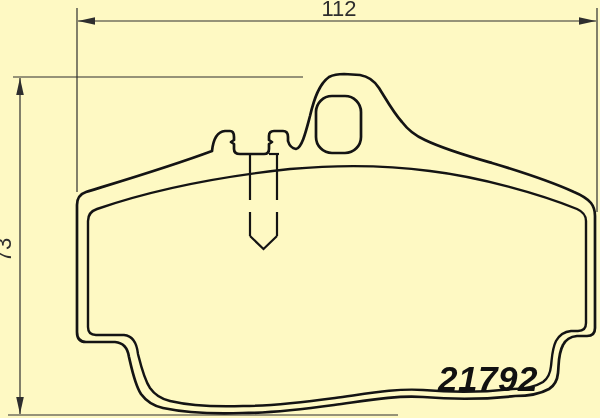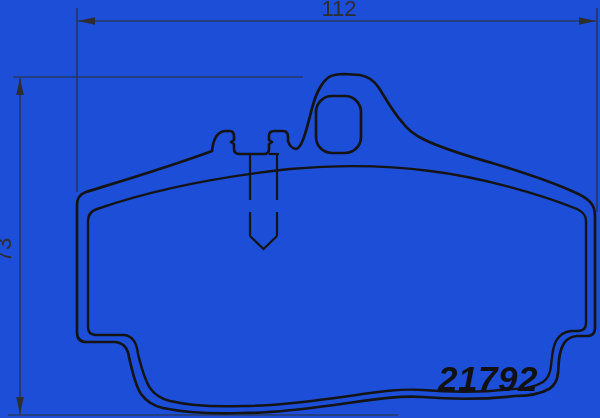--- a/index.html
+++ b/index.html
@@ -8,21 +8,21 @@
     background: #ffffff;
     width: 600px;
     height: 418px;
     overflow: hidden;
     font-family: "Liberation Sans", sans-serif;
   }
   .stage {
     position: relative;
     width: 600px;
     height: 418px;
-    background: #1d4ed8;
+    background: #fef9c3;
   }
   svg { display: block; }
   .outline {
     fill: none;
     stroke: #141414;
     stroke-width: 2.7;
     stroke-linejoin: round;
     stroke-linecap: round;
   }
   .outline-inner {

